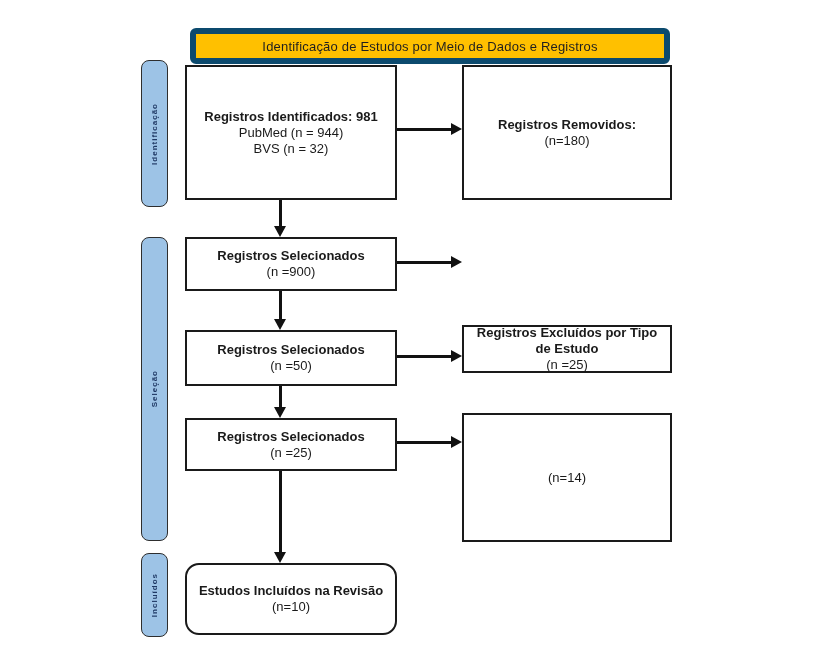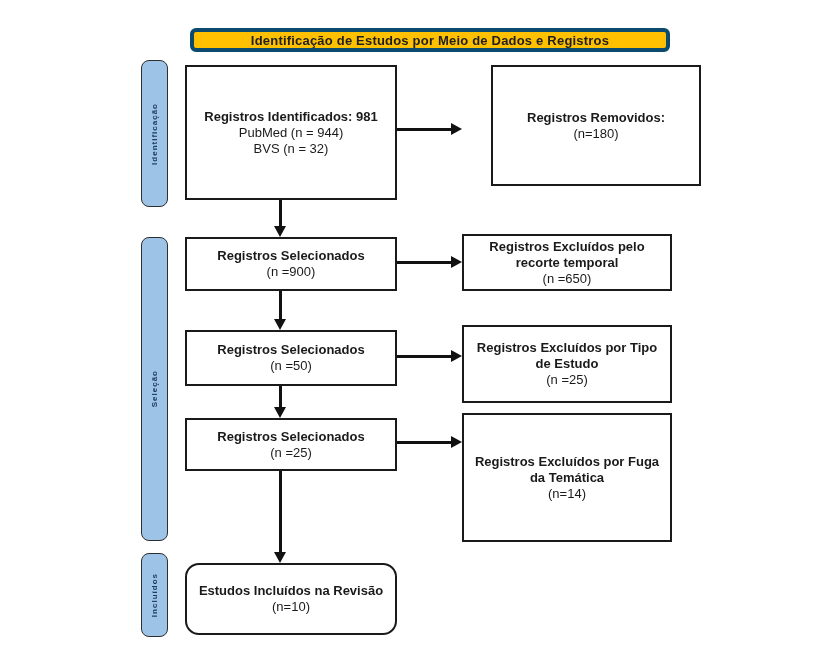--- a/index.html
+++ b/index.html
@@ -10,27 +10,27 @@
     background: #ffffff;
     font-family: "Liberation Sans", "DejaVu Sans", sans-serif;
     color: #1a1a1a;
     overflow: hidden;
   }
 
   
   .banner {
     position: absolute;
     left: 190px; top: 28px;
-    width: 480px; height: 24px;
+    width: 480px; height: 36px;
     background: #FFC000;
-    border: 4px solid #0c4a6e;
+    border: 6px solid #0c4a6e;
     border-radius: 6px;
     box-sizing: border-box;
     display: flex; align-items: center; justify-content: center;
-    font-weight: bold;
+    font-weight: normal;
     font-size: 13px;
     color: #1f1f1f;
     letter-spacing: 0.2px;
   }
 
   
   .stage-bar {
     position: absolute;
     left: 141px;
     width: 27px;
@@ -129,37 +129,32 @@
   <div class="box left-col" style="top:418px; height:53px;">
     <div class="title">Registros Selecionados</div>
     <div class="line">(n =25)</div>
   </div>
 
   <div class="box left-col" style="top:563px; height:72px;border-radius:14px;">
     <div class="title">Estudos Incluídos na Revisão</div>
     <div class="line">(n=10)</div>
   </div>
 
-  <div class="box right-col" style="top:65px; height:121px;margin-left:29px;">
+  <div class="box right-col" style="top:65px; height:135px;">
     <div class="title">Registros Removidos:</div>
     <div class="line">(n=180)</div>
   </div>
 
-  <div class="box right-col" style="top:234px; height:57px;">
-    <div class="title">Registros Excluídos pelo recorte temporal</div>
-    <div class="line">(n =650)</div>
-  </div>
 
-  <div class="box right-col" style="top:325px; height:78px;">
+  <div class="box right-col" style="top:325px; height:48px;">
     <div class="title">Registros Excluídos por Tipo de Estudo</div>
     <div class="line">(n =25)</div>
   </div>
 
   <div class="box right-col" style="top:413px; height:129px;">
-    <div class="title">Registros Excluídos por Fuga da Temática</div>
     <div class="line">(n=14)</div>
   </div>
 
   <div class="harrow" style="left:397px; top:128px; width:55px;"></div>
   <div class="harrow" style="left:397px; top:261px; width:55px;"></div>
   <div class="harrow" style="left:397px; top:355px; width:55px;"></div>
   <div class="harrow" style="left:397px; top:441px; width:55px;"></div>
 
   <div class="varrow" style="left:279px; top:200px; height:27px;"></div>
   <div class="varrow" style="left:279px; top:291px; height:29px;"></div>

